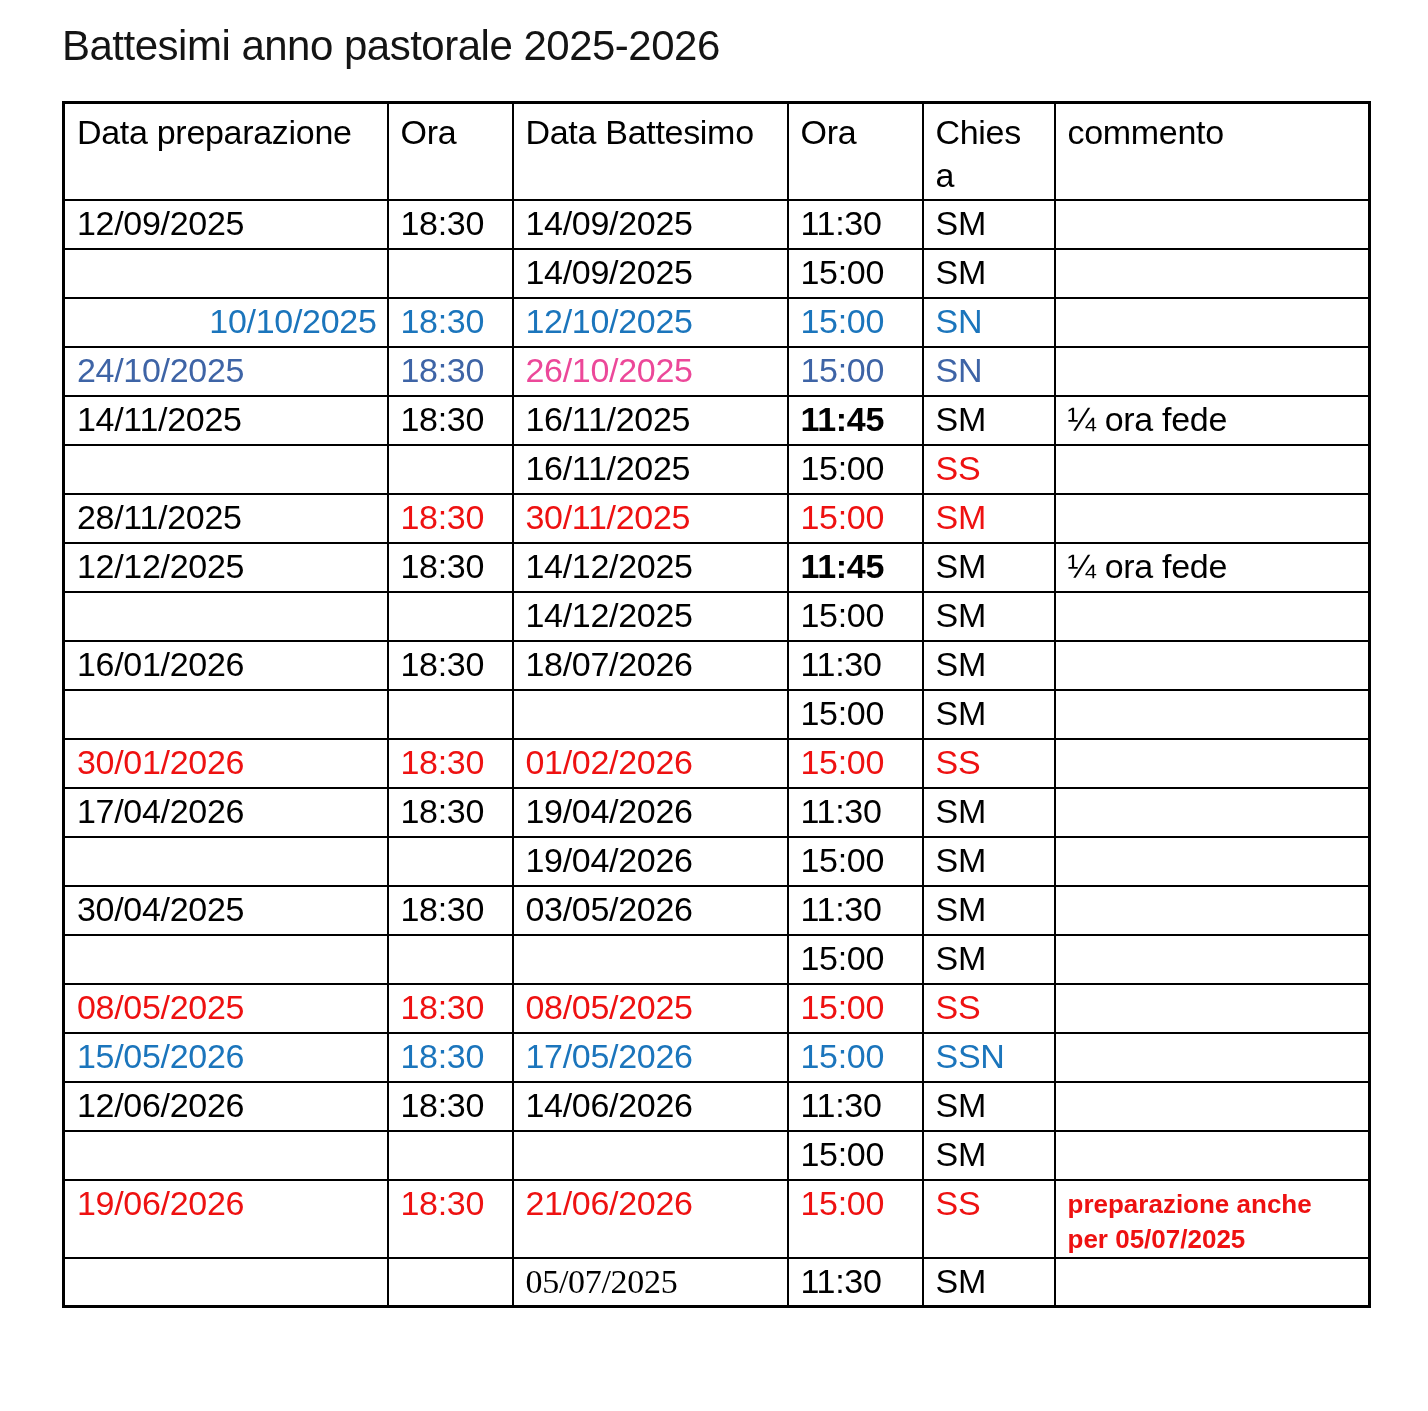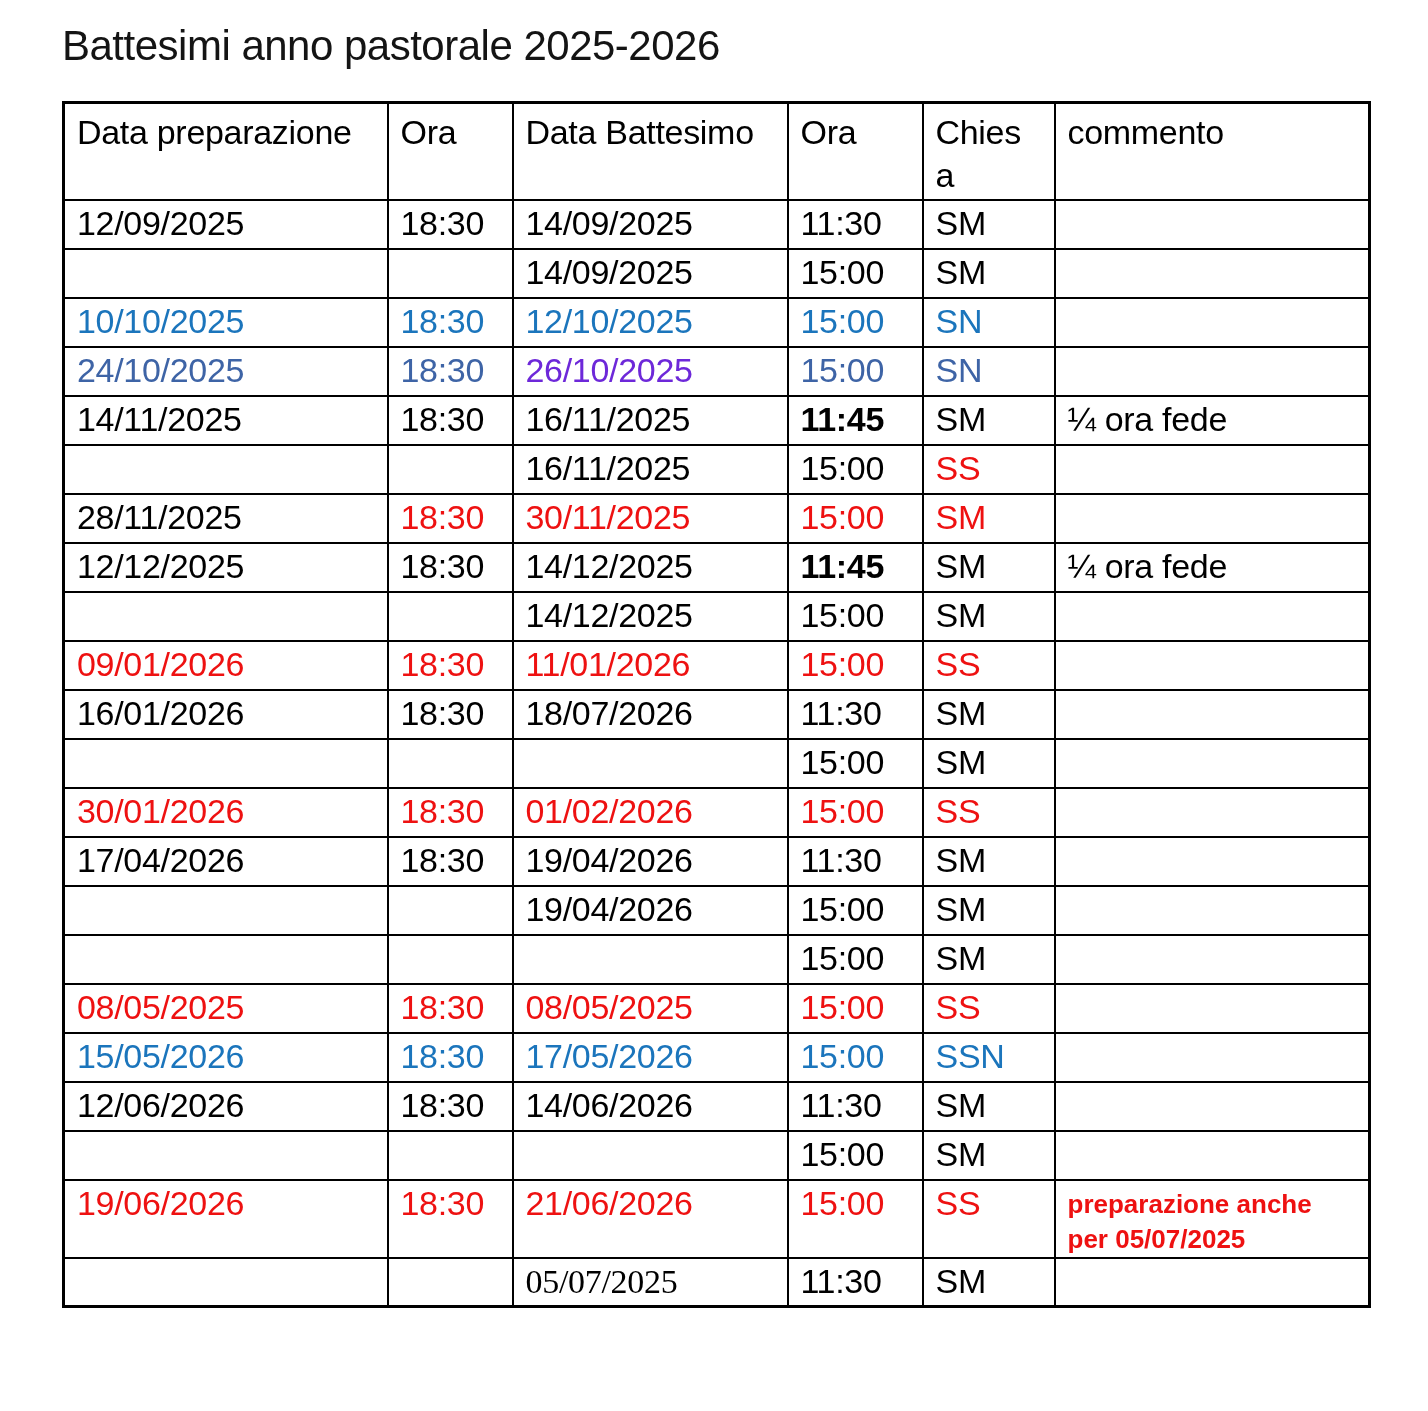--- a/index.html
+++ b/index.html
@@ -100,31 +100,31 @@
         </tr>
         <tr>
           <td style="color: rgb(0, 0, 0);"></td>
           <td style="color: rgb(0, 0, 0);"></td>
           <td style="color: rgb(0, 0, 0);">14/09/2025</td>
           <td style="color: rgb(0, 0, 0);">15:00</td>
           <td style="color: rgb(0, 0, 0);">SM</td>
           <td style="color: rgb(0, 0, 0);"></td>
         </tr>
         <tr>
-          <td style="color: rgb(27, 117, 188);">10/10/2025</td>
+          <td style="color: rgb(27, 117, 188); text-align: right;">10/10/2025</td>
           <td style="color: rgb(27, 117, 188);">18:30</td>
           <td style="color: rgb(27, 117, 188);">12/10/2025</td>
           <td style="color: rgb(27, 117, 188);">15:00</td>
           <td style="color: rgb(27, 117, 188);">SN</td>
           <td style="color: rgb(27, 117, 188);"></td>
         </tr>
         <tr>
           <td style="color: rgb(62, 100, 166);">24/10/2025</td>
           <td style="color: rgb(62, 100, 166);">18:30</td>
-          <td style="color: #6d28d9;">26/10/2025</td>
+          <td style="color: #ec4899;">26/10/2025</td>
           <td style="color: rgb(62, 100, 166);">15:00</td>
           <td style="color: rgb(62, 100, 166);">SN</td>
           <td style="color: rgb(62, 100, 166);"></td>
         </tr>
         <tr>
           <td style="color: rgb(0, 0, 0);">14/11/2025</td>
           <td style="color: rgb(0, 0, 0);">18:30</td>
           <td style="color: rgb(0, 0, 0);">16/11/2025</td>
           <td style="color: rgb(0, 0, 0); font-weight: bold;">11:45</td>
           <td style="color: rgb(0, 0, 0);">SM</td>
@@ -156,64 +156,64 @@
         </tr>
         <tr>
           <td style="color: rgb(0, 0, 0);"></td>
           <td style="color: rgb(0, 0, 0);"></td>
           <td style="color: rgb(0, 0, 0);">14/12/2025</td>
           <td style="color: rgb(0, 0, 0);">15:00</td>
           <td style="color: rgb(0, 0, 0);">SM</td>
           <td style="color: rgb(0, 0, 0);"></td>
         </tr>
         <tr>
-          <td style="color: rgb(238, 17, 17);">09/01/2026</td>
-          <td style="color: rgb(238, 17, 17);">18:30</td>
-          <td style="color: rgb(238, 17, 17);">11/01/2026</td>
+          <td style="color: rgb(0, 0, 0);">16/01/2026</td>
+          <td style="color: rgb(0, 0, 0);">18:30</td>
+          <td style="color: rgb(0, 0, 0);">18/07/2026</td>
+          <td style="color: rgb(0, 0, 0);">11:30</td>
+          <td style="color: rgb(0, 0, 0);">SM</td>
+          <td style="color: rgb(0, 0, 0);"></td>
+        </tr>
+        <tr>
+          <td style="color: rgb(0, 0, 0);"></td>
+          <td style="color: rgb(0, 0, 0);"></td>
+          <td style="color: rgb(0, 0, 0);"></td>
+          <td style="color: rgb(0, 0, 0);">15:00</td>
+          <td style="color: rgb(0, 0, 0);">SM</td>
+          <td style="color: rgb(0, 0, 0);"></td>
+        </tr>
+        <tr>
+          <td style="color: rgb(238, 17, 17);">30/01/2026</td>
+          <td style="color: rgb(238, 17, 17);">18:30</td>
+          <td style="color: rgb(238, 17, 17);">01/02/2026</td>
           <td style="color: rgb(238, 17, 17);">15:00</td>
           <td style="color: rgb(238, 17, 17);">SS</td>
           <td style="color: rgb(238, 17, 17);"></td>
         </tr>
         <tr>
-          <td style="color: rgb(0, 0, 0);">16/01/2026</td>
-          <td style="color: rgb(0, 0, 0);">18:30</td>
-          <td style="color: rgb(0, 0, 0);">18/07/2026</td>
-          <td style="color: rgb(0, 0, 0);">11:30</td>
-          <td style="color: rgb(0, 0, 0);">SM</td>
-          <td style="color: rgb(0, 0, 0);"></td>
-        </tr>
-        <tr>
-          <td style="color: rgb(0, 0, 0);"></td>
-          <td style="color: rgb(0, 0, 0);"></td>
-          <td style="color: rgb(0, 0, 0);"></td>
-          <td style="color: rgb(0, 0, 0);">15:00</td>
-          <td style="color: rgb(0, 0, 0);">SM</td>
-          <td style="color: rgb(0, 0, 0);"></td>
-        </tr>
-        <tr>
-          <td style="color: rgb(238, 17, 17);">30/01/2026</td>
-          <td style="color: rgb(238, 17, 17);">18:30</td>
-          <td style="color: rgb(238, 17, 17);">01/02/2026</td>
-          <td style="color: rgb(238, 17, 17);">15:00</td>
-          <td style="color: rgb(238, 17, 17);">SS</td>
-          <td style="color: rgb(238, 17, 17);"></td>
-        </tr>
-        <tr>
           <td style="color: rgb(0, 0, 0);">17/04/2026</td>
           <td style="color: rgb(0, 0, 0);">18:30</td>
           <td style="color: rgb(0, 0, 0);">19/04/2026</td>
           <td style="color: rgb(0, 0, 0);">11:30</td>
           <td style="color: rgb(0, 0, 0);">SM</td>
           <td style="color: rgb(0, 0, 0);"></td>
         </tr>
         <tr>
           <td style="color: rgb(0, 0, 0);"></td>
           <td style="color: rgb(0, 0, 0);"></td>
           <td style="color: rgb(0, 0, 0);">19/04/2026</td>
           <td style="color: rgb(0, 0, 0);">15:00</td>
+          <td style="color: rgb(0, 0, 0);">SM</td>
+          <td style="color: rgb(0, 0, 0);"></td>
+        </tr>
+        <tr>
+          <td style="color: rgb(0, 0, 0);">30/04/2025</td>
+          <td style="color: rgb(0, 0, 0);">18:30</td>
+          <td style="color: rgb(0, 0, 0);">03/05/2026</td>
+          <td style="color: rgb(0, 0, 0);">11:30</td>
           <td style="color: rgb(0, 0, 0);">SM</td>
           <td style="color: rgb(0, 0, 0);"></td>
         </tr>
         <tr>
           <td style="color: rgb(0, 0, 0);"></td>
           <td style="color: rgb(0, 0, 0);"></td>
           <td style="color: rgb(0, 0, 0);"></td>
           <td style="color: rgb(0, 0, 0);">15:00</td>
           <td style="color: rgb(0, 0, 0);">SM</td>
           <td style="color: rgb(0, 0, 0);"></td>

